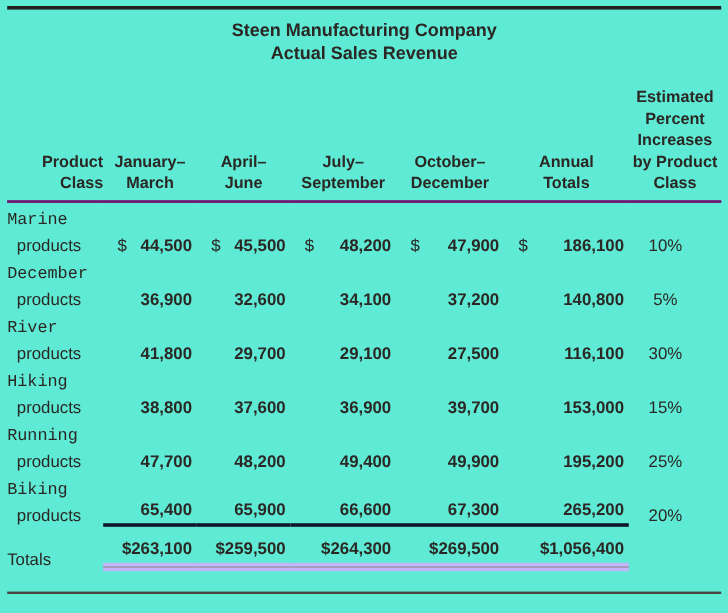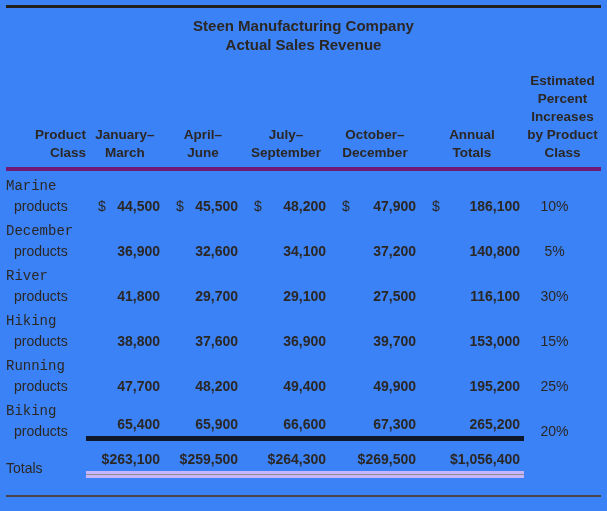--- a/index.html
+++ b/index.html
@@ -1,18 +1,18 @@
 <!DOCTYPE html>
 <html><head>
 <meta charset="utf-8">
 <style>
   html, body { margin: 0; padding: 0; background: #ffffff; }
   .sheet {
     width: 607px; height: 511px; box-sizing: border-box;
-    background: #3b82f6;
+    background: #5eead4;
     padding: 5px 6px 0 6px;
     font-family: "Liberation Sans", sans-serif;
     color: #2b2724;
     overflow: hidden;
   }
   .rule-top    { height: 3px; background: #231f1d; }
   .rule-bottom { height: 2px; background: #4a4543; margin-top: 9px; }
 
   .title-block { text-align: center; margin-top: 8px; font-weight: bold; font-size: 15px; line-height: 19px; }
 
@@ -22,33 +22,33 @@
   col.c-q2     { width: 78px; }
   col.c-q3     { width: 88px; }
   col.c-q4     { width: 90px; }
   col.c-annual { width: 104px; }
   col.c-pct    { width: 77px; }
 
   thead th {
     font-weight: bold; font-size: 13.5px; line-height: 18px;
     vertical-align: bottom; text-align: center;
     padding: 0 0 5px 0;
-    border-bottom: 4px solid #701a75;
+    border-bottom: 2px solid #701a75;
   }
   thead th.h-prod { text-align: right; }
 
   tbody td { vertical-align: bottom; font-size: 14px; padding: 5px 0 0 0; }
   .name-l1 { line-height: 20px; font-family: Liberation Mono, monospace; }
   .name-l2 { line-height: 20px; padding-left: 8px; }
 
   .amt { display: flex; line-height: 20px; padding: 0 4px 0 12px; }
   .amt .val { margin-left: auto; font-weight: bold; }
   .amt .cur { text-align: left; }
 
-  .amt.u { border-bottom: 5px solid #0f172a; padding-bottom: 2px; }
+  .amt.u { border-bottom: 3px solid #0f172a; padding-bottom: 2px; }
 
   tr.totals-row td { padding-top: 8px; padding-bottom: 8px; }
   .totals-label { line-height: 20px; }
   .amt.dbl { position: relative; border-bottom: 7px solid #c4b5fd; padding-bottom: 2px; }
   .amt.dbl::after {
     content: ""; position: absolute; left: 0; right: 0; bottom: -4px;
     border-bottom: 1px solid #8f8f8f;
   }
 
   td.pct { text-align: center; padding-right: 16px; line-height: 20px; }

